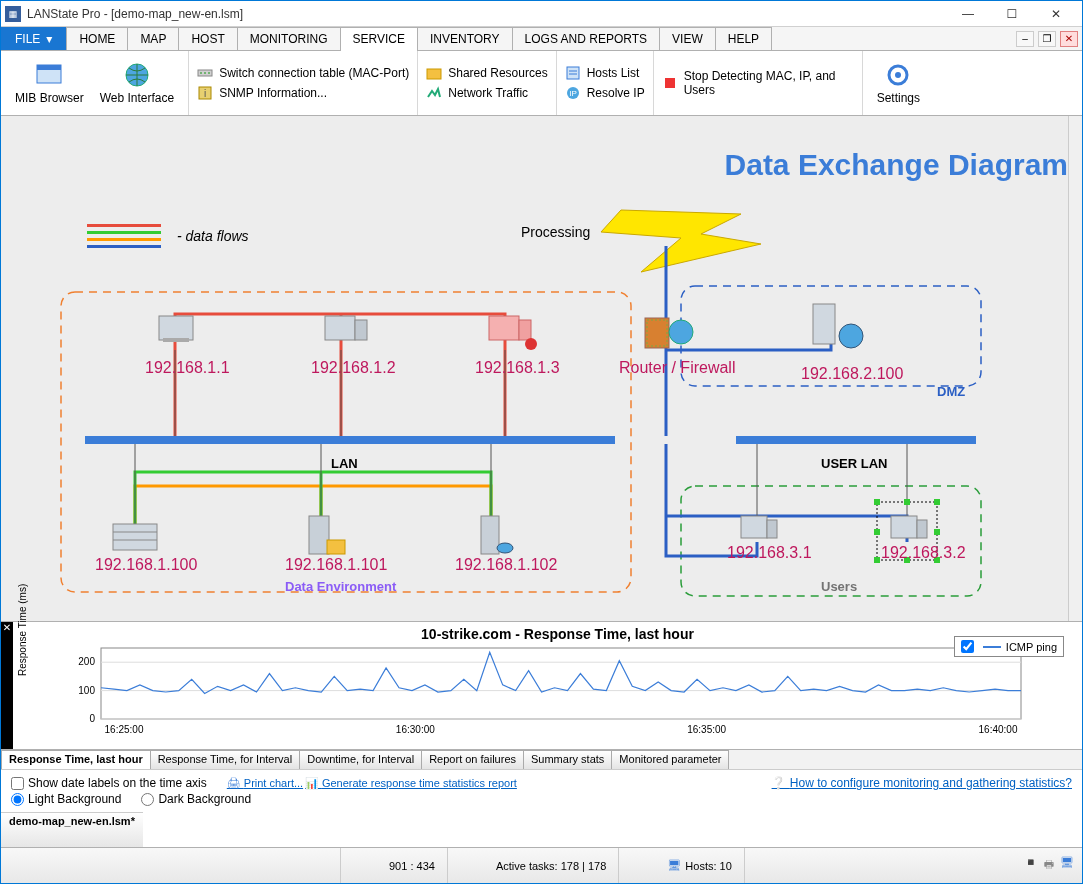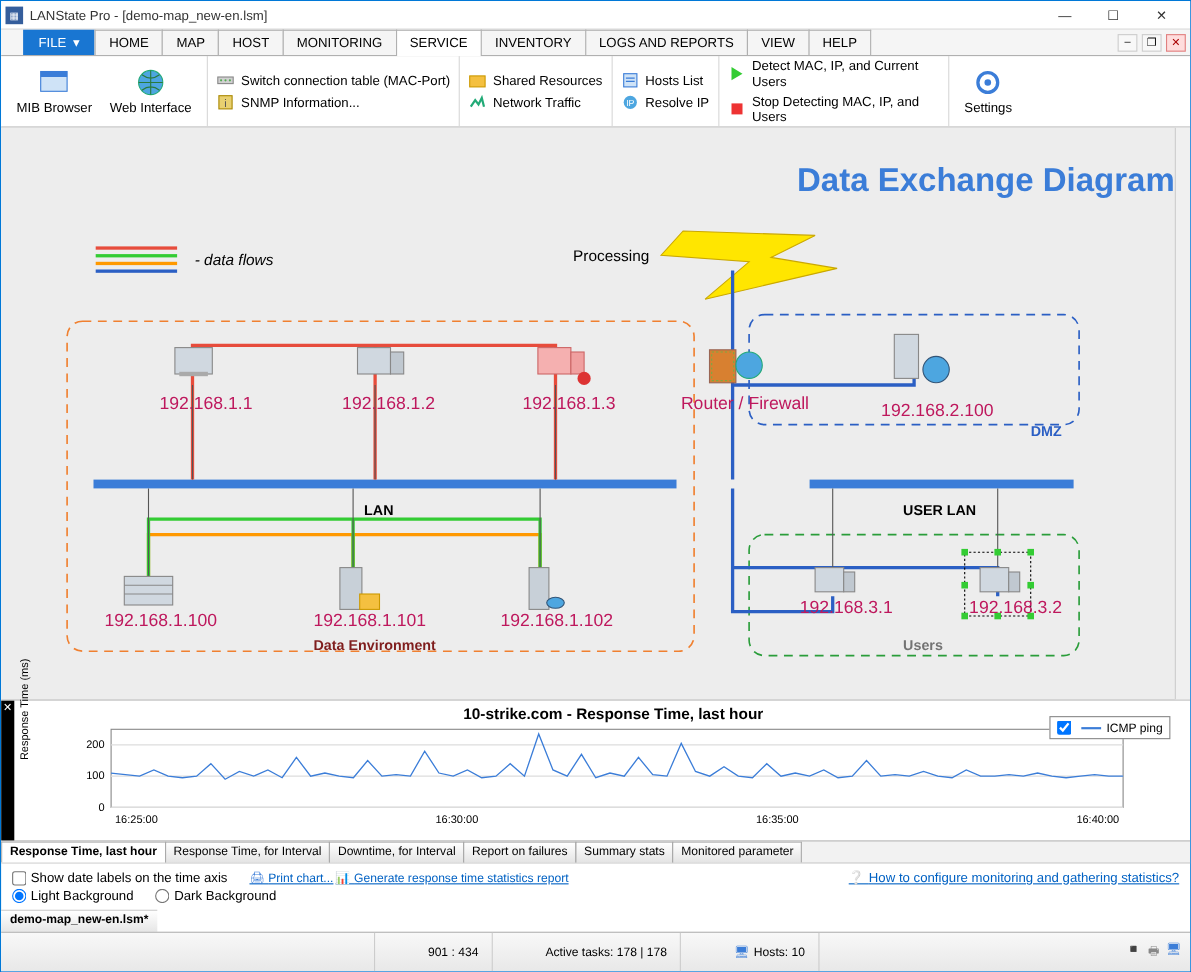--- a/index.html
+++ b/index.html
@@ -2,21 +2,21 @@
 <html><head>
 <meta charset="utf-8">
 <style>
 * { box-sizing: border-box; margin: 0; padding: 0; }
 body { font-family: "Segoe UI", Tahoma, sans-serif; font-size: 12px; background: #fff; width: 1083px; height: 884px; overflow: hidden; display: flex; flex-direction: column; border: 1px solid #0078d7; }
 .titlebar { background: #fff; height: 26px; display: flex; align-items: center; padding: 0 4px; border-bottom: 1px solid #d0d0d0; }
 .titlebar-icon { width: 16px; height: 16px; background: #355e9c; display: inline-flex; align-items: center; justify-content: center; color: #fff; font-size: 9px; margin-right: 6px; }
 .titlebar-text { flex: 1; color: #333; font-size: 12px; }
 .win-controls { display: flex; }
 .win-btn { width: 44px; height: 26px; display: flex; align-items: center; justify-content: center; color: #333; }
-.menubar { display: flex; align-items: stretch; height: 24px; border-bottom: 1px solid #b0b0b0; background: #f5f5f5; position: relative; padding-left: 20px; }
+.menubar { display: flex; align-items: stretch; height: 24px; border-bottom: 1px solid #b0b0b0; background: #f5f5f5; position: relative; }
 .file-btn { background: #1976d2; color: #fff; padding: 0 14px; display: flex; align-items: center; font-size: 12px; gap: 6px; }
 .tab { padding: 0 12px; display: flex; align-items: center; border: 1px solid #b0b0b0; border-bottom: none; margin-right: -1px; background: #f5f5f5; font-size: 12px; position: relative; }
 .tab.active { background: #fff; border-top: 1px solid #b0b0b0; z-index: 2; }
 .tab.active::after { content:""; position:absolute; left:0; right:0; bottom:-1px; height:1px; background:#fff; }
 .mdi-controls { margin-left: auto; display: flex; align-items: center; gap: 4px; padding-right: 4px; }
 .mdi-btn { width: 18px; height: 16px; border: 1px solid #ccc; display: flex; align-items: center; justify-content: center; font-size: 10px; background: #f8f8f8; }
 .mdi-btn.close { border-color:#e08080; background:#fdd; color:#a00; }
 .ribbon { display: flex; background: #fff; border-bottom: 1px solid #b0b0b0; height: 65px; }
 .ribbon-group { display: flex; align-items: center; padding: 2px 6px; border-right: 1px solid #d8d8d8; }
 .big-btn { display: flex; flex-direction: column; align-items: center; justify-content: center; padding: 2px 8px; text-align: center; gap: 2px; height: 100%; }
@@ -41,21 +41,21 @@
 .chart-body svg { display:block; }
 .chart-title { text-align:center; font-weight:bold; font-size:14px; }
 .legend-box { position:absolute; right:18px; top:14px; border:1px solid #888; padding:3px 6px; background:#fff; display:flex; align-items:center; gap:5px; font-size:11px;margin-left:42px; }
 .y-label { position:absolute; left:4px; top:50%; transform: rotate(-90deg) translateX(10px); transform-origin:left top; font-size:10px; white-space:nowrap; }
 .chart-tabs { display:flex; height:20px; background:#f2f2f2; border-bottom:1px solid #ccc; }
 .chart-tab { padding:2px 7px; font-size:11px; border:1px solid #aaa; background: linear-gradient(#fff,#e4e4e4); border-bottom:none; margin-right:-1px; }
 .chart-tab.active { background:#fff; font-weight:bold; }
 .chart-opts { display:flex; align-items:center; padding:4px 10px; gap:20px; height:26px; }
 .chart-opts a { color:#0061c3; text-decoration:underline; }
 .links-col { display:flex; flex-direction:row; gap:2px; font-size:11px; }
-.doc-tab { height:20px; padding:2px 8px; background:linear-gradient(#fff,#e6e6e6); border-top:1px solid #ccc; font-size:11px; font-weight:bold; display:inline-block; }
+.doc-tab { height:35px; padding:2px 8px; background:linear-gradient(#fff,#e6e6e6); border-top:1px solid #ccc; font-size:11px; font-weight:bold; display:inline-block; }
 .statusbar { height:36px; border-top:1px solid #b0b0b0; background:linear-gradient(#f8f8f8,#e8e8e8); display:flex; align-items:center; font-size:11px;gap:36px; }
 .status-cell { padding:0 12px; border-right:1px solid #ccc; height:100%; display:flex; align-items:center; gap:4px; }
 .status-icons { margin-left:auto; display:flex; gap:6px; padding:0 8px; }
 .icn svg { display:block; }
 input[type=checkbox], input[type=radio] { margin-right:4px; vertical-align:middle; }
 </style>
 </head>
 <body>
 
 <div class="titlebar">
@@ -175,28 +175,20 @@
           </span>
           <span>Resolve IP</span>
         </div>
     </div>
   </div>
   <div class="ribbon-group">
     <div class="small-list">
       <div class="small-item">
           <span class="icn">
             <svg width="16" height="16">
-              <polygon points="3,2 13,8 3,14" fill="#3c3"></polygon>
-            </svg>
-          </span>
-          <span style="max-width:170px">Detect MAC, IP, and Current Users</span>
-        </div>
-      <div class="small-item">
-          <span class="icn">
-            <svg width="16" height="16">
               <rect x="3" y="3" width="10" height="10" fill="#e33"></rect>
             </svg>
           </span>
           <span style="max-width:170px">Stop Detecting MAC, IP, and Users</span>
         </div>
     </div>
   </div>
   <div class="ribbon-group" style="border-right:none">
     <div class="big-btn">
       <span class="icn">
@@ -313,21 +305,21 @@
     <div class="node-label" style="top:249px;left:800px">192.168.2.100</div>
     <div class="node-label" style="top:440px;left:94px">192.168.1.100</div>
     <div class="node-label" style="top:440px;left:284px">192.168.1.101</div>
     <div class="node-label" style="top:440px;left:454px">192.168.1.102</div>
     <div class="node-label" style="top:428px;left:726px">192.168.3.1</div>
     <div class="node-label" style="top:428px;left:880px">192.168.3.2</div>
 
     <div class="zone-label" style="top:340px;left:330px;color:#000">LAN</div>
     <div class="zone-label" style="top:340px;left:820px;color:#000">USER LAN</div>
     <div class="zone-label" style="top:268px;left:936px;color:#2b5fc4">DMZ</div>
-    <div class="zone-label" style="top:463px;left:284px;color:#7f1d1d">Data Environment</div>
+    <div class="zone-label" style="top:463px;left:284px;color:#8b5cf6">Data Environment</div>
     <div class="zone-label" style="top:463px;left:820px;color:#737373">Users</div>
   </div>
   <div class="vscroll"></div>
 </div>
 
 <div class="chart-pane">
   <div class="chart-close">✕</div>
   <div class="chart-body">
     <div class="y-label">Response Time (ms)</div>
     <div class="chart-title">10-strike.com - Response Time, last hour</div>

